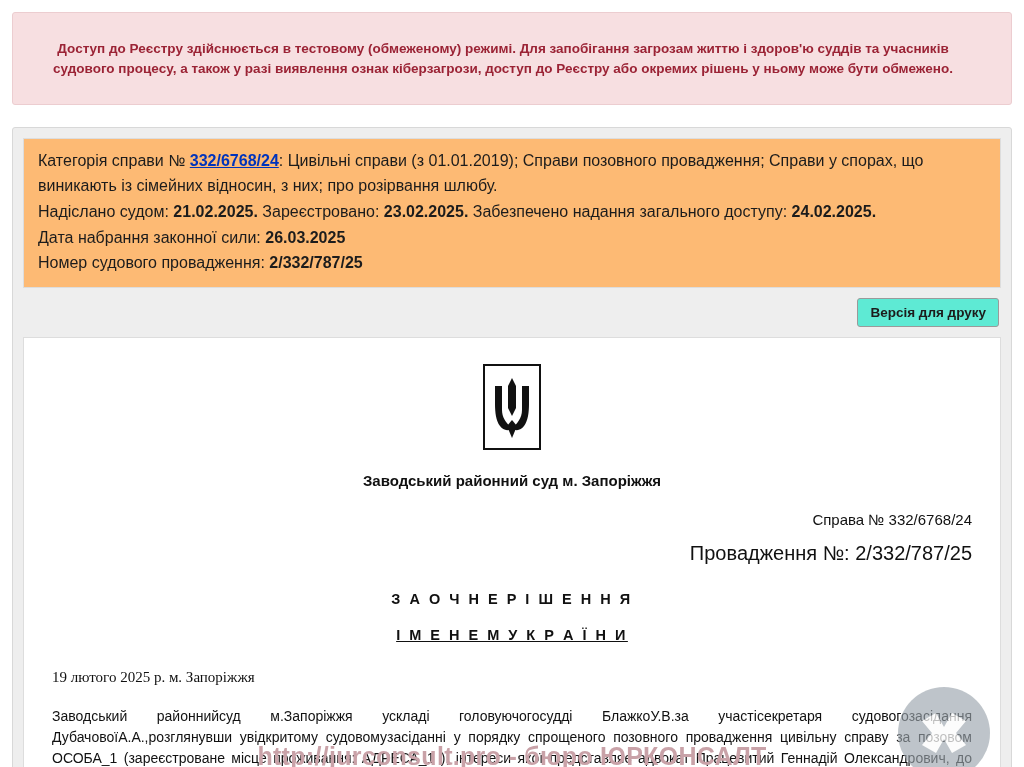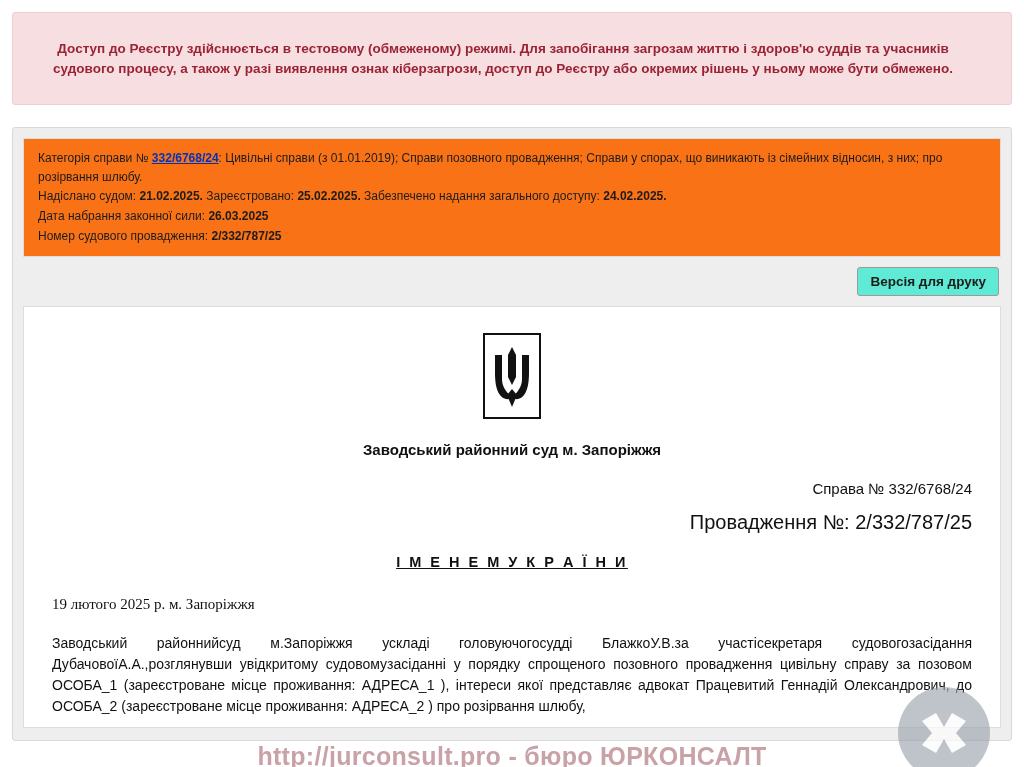--- a/index.html
+++ b/index.html
@@ -44,24 +44,24 @@
   .case-card {
     margin: 22px 12px 0 12px;
     background: #eeeeee;
     border: 1px solid #d8d8d8;
     border-radius: 3px;
     padding: 10px 10px 12px 10px;
     box-sizing: border-box;
   }
 
   .case-meta {
-    background: #f97316;
+    background: #fdba74;
     border: 1px solid #dddddd;
     padding: 10px 12px 10px 14px;
-    font-size: 12px;
+    font-size: 16px;
     line-height: 1.55;
     color: #1c1c1c;
     box-sizing: border-box;
   }
   .case-meta .row { margin: 0 0 1px 0; }
   .case-meta b { font-weight: bold; }
   .case-link {
     color: #0033bb;
     text-decoration: underline;
     font-weight: bold;
@@ -190,21 +190,21 @@
     <span>Доступ до Реєстру здійснюється в тестовому (обмеженому) режимі. Для запобігання загрозам життю і здоров'ю суддів та учасників судового процесу, а також у разі виявлення ознак кіберзагрози, доступ до Реєстру або окремих рішень у ньому може бути обмежено.</span>
   </div>
 
   <div class="case-card">
 
     <div class="case-meta">
       <div class="row">
         <span>Категорія справи № </span><a class="case-link">332/6768/24</a><span>: Цивільні справи (з 01.01.2019); Справи позовного провадження; Справи у спорах, що виникають із сімейних відносин, з них; про розірвання шлюбу.</span>
       </div>
       <div class="row">
-        <span>Надіслано судом: </span><b>21.02.2025.</b><span> Зареєстровано: </span><b>25.02.2025.</b><span> Забезпечено надання загального доступу: </span><b>24.02.2025.</b>
+        <span>Надіслано судом: </span><b>21.02.2025.</b><span> Зареєстровано: </span><b>23.02.2025.</b><span> Забезпечено надання загального доступу: </span><b>24.02.2025.</b>
       </div>
       <div class="row">
         <span>Дата набрання законної сили: </span><b>26.03.2025</b>
       </div>
       <div class="row">
         <span>Номер судового провадження: </span><b>2/332/787/25</b>
       </div>
     </div>
 
     <div class="print-row">
@@ -221,20 +221,21 @@
           <path d="M44 22 L39 22 L39 46 C39 54 34 60 29 64 C33 68 38 66 41 62 C45 57 46 48 46 40 L46 22 Z"></path>
           <path d="M29 56 L34 62 L29 74 L24 62 Z"></path>
         </g>
       </svg>
 
       <div class="court-name">Заводський районний суд м. Запоріжжя</div>
 
       <div class="case-number-line">Справа № 332/6768/24</div>
       <div class="proceeding-line">Провадження №: 2/332/787/25</div>
 
+      <div class="decision-title">З А О Ч Н Е Р І Ш Е Н Н Я</div>
       <div class="in-name-title">І М Е Н Е М У К Р А Ї Н И</div>
 
       <div class="date-place">19 лютого 2025 р. м. Запоріжжя</div>
 
       <div class="body-text">Заводський районнийсуд м.Запоріжжя ускладі головуючогосудді БлажкоУ.В.за участісекретаря судовогозасідання ДубачовоїА.А.,розглянувши увідкритому судовомузасіданні у порядку спрощеного позовного провадження цивільну справу за позовом ОСОБА_1 (зареєстроване місце проживання: АДРЕСА_1 ), інтереси якої представляє адвокат Працевитий Геннадій Олександрович, до ОСОБА_2 (зареєстроване місце проживання: АДРЕСА_2 ) про розірвання шлюбу,</div>
 
     </div>
   </div>
 
   <svg class="watermark-logo" viewBox="0 0 100 100">

